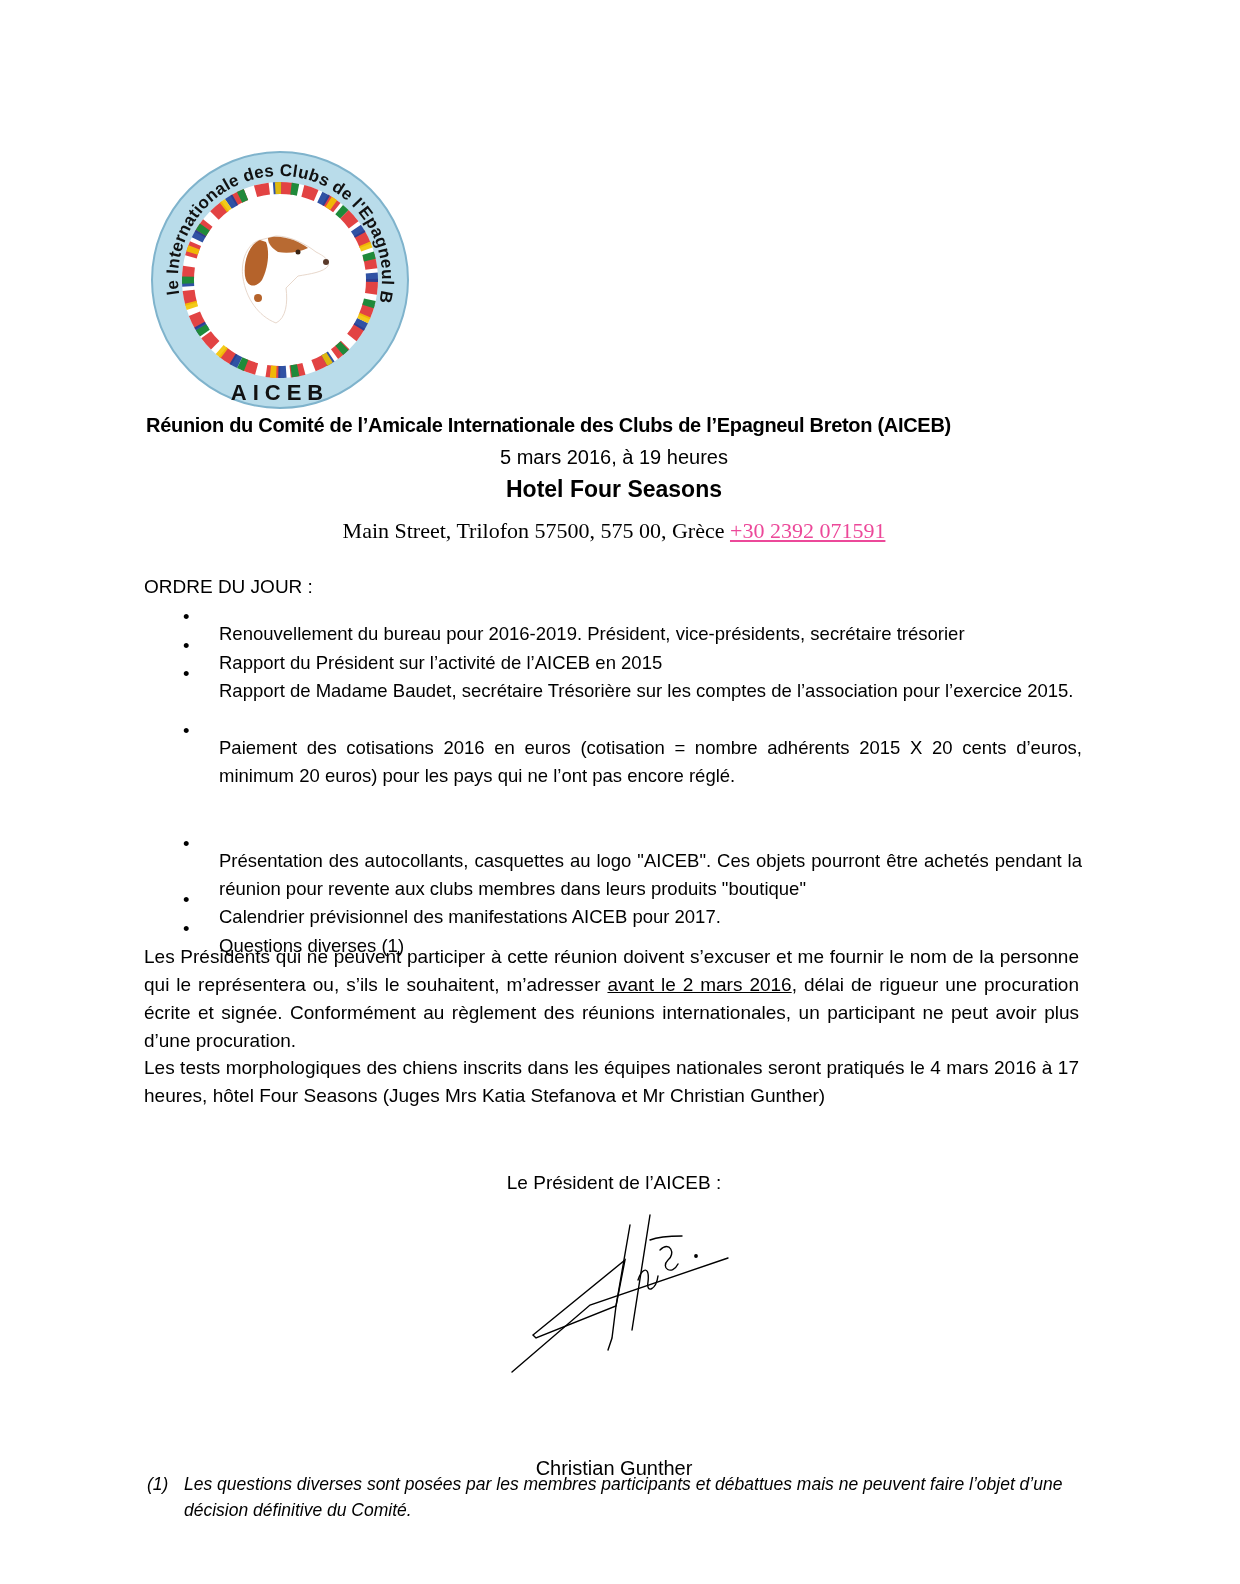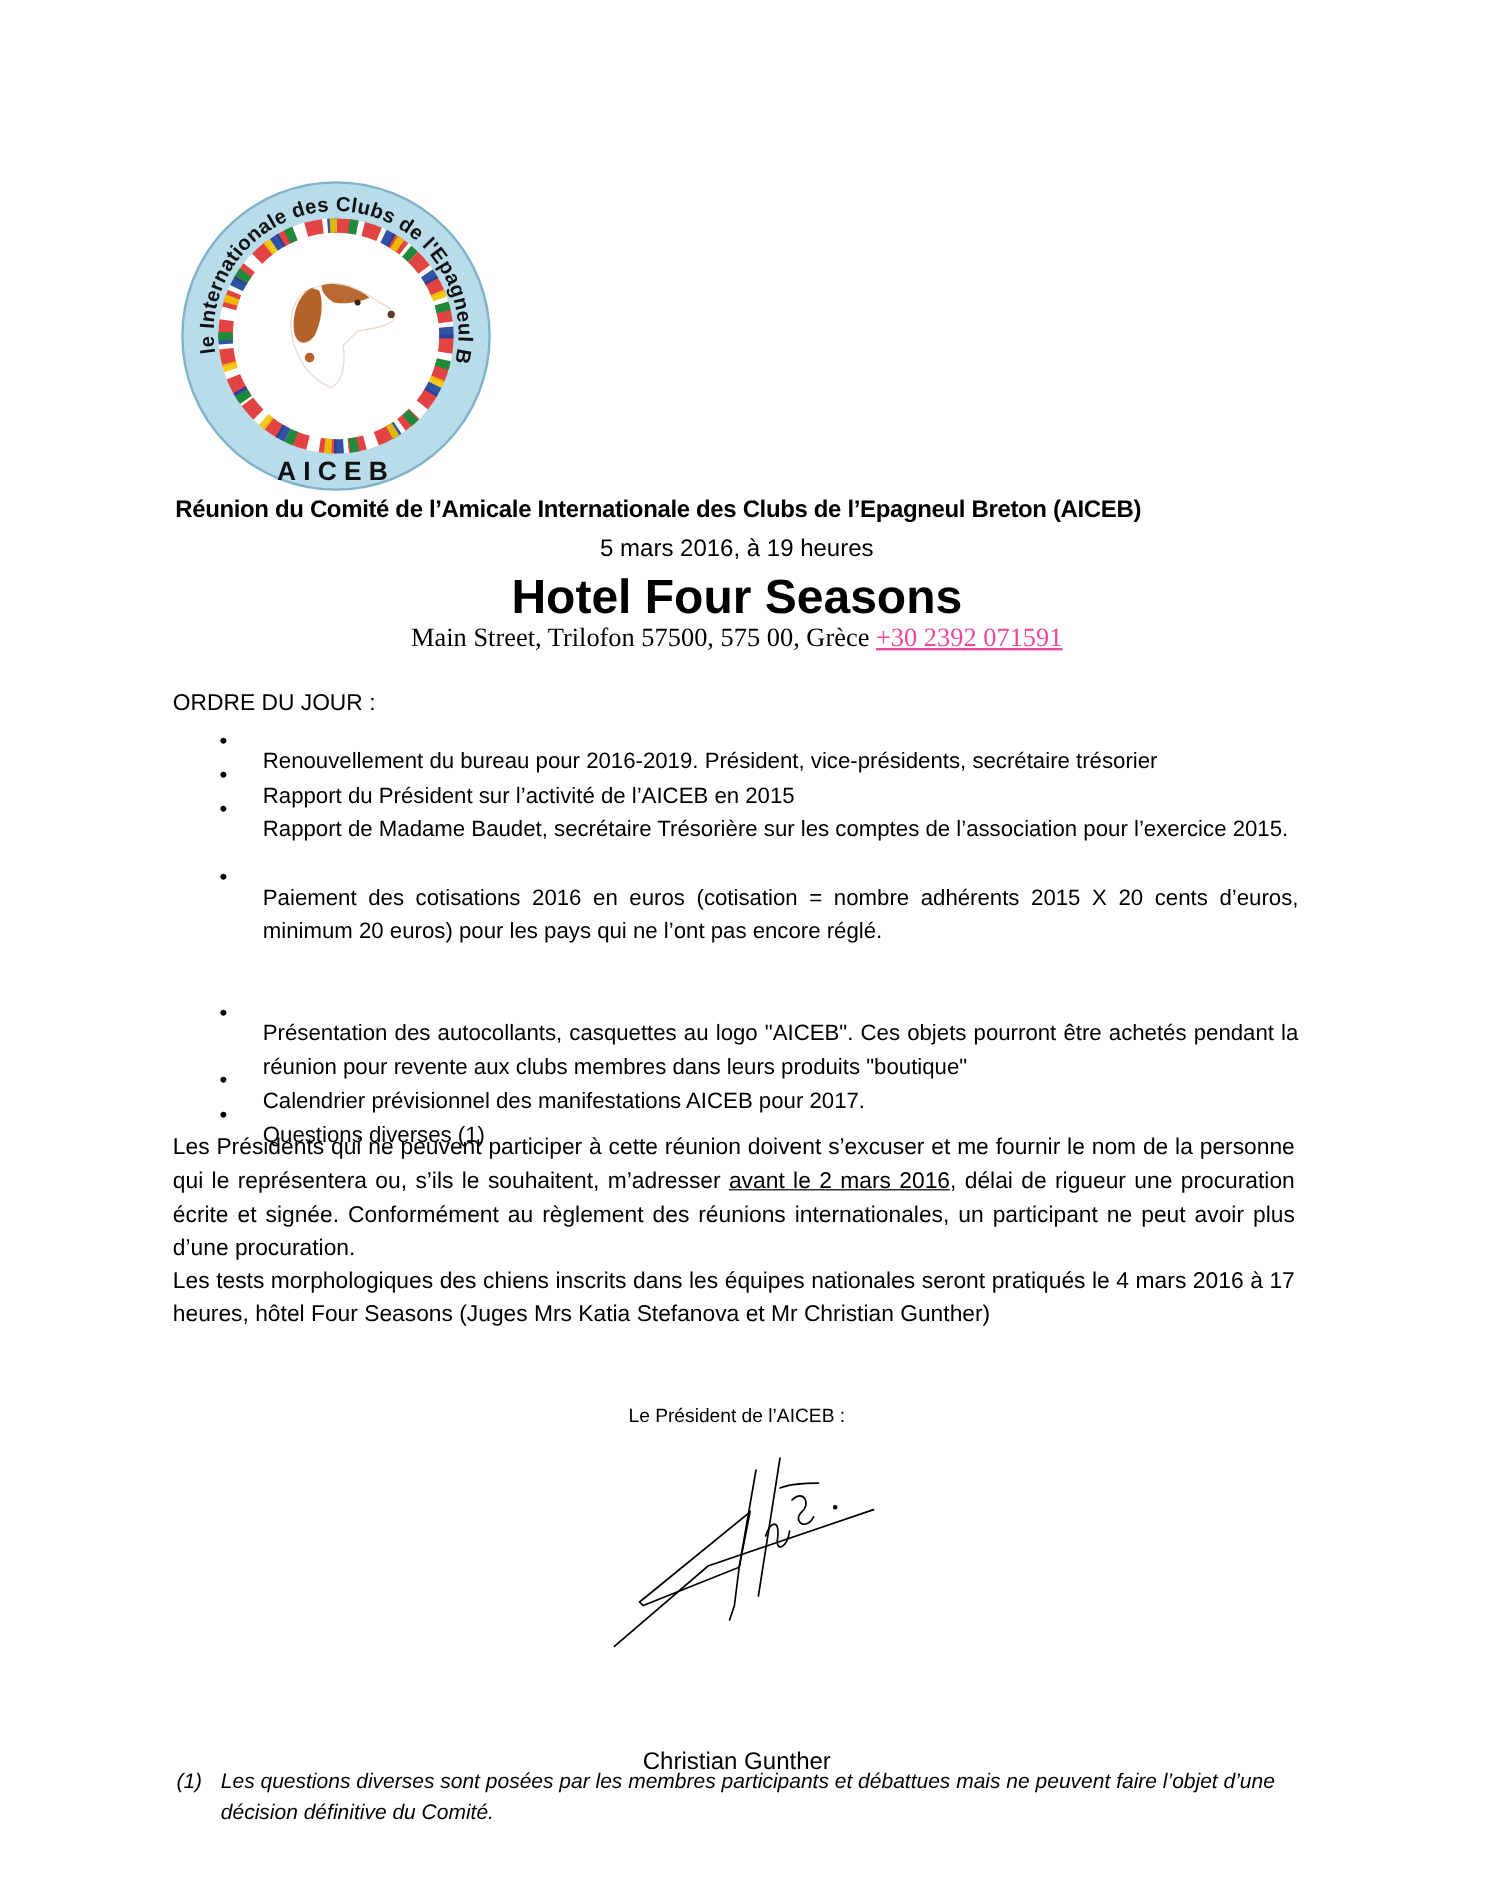--- a/index.html
+++ b/index.html
@@ -6,33 +6,33 @@
   body { width: 1240px; height: 1584px; position: relative; overflow: hidden; color: #000; }
   .page { position: absolute; left: 0; top: 0; width: 1240px; height: 1584px; }
   .sans { font-family: "Liberation Sans", sans-serif; }
   .serif { font-family: "Liberation Serif", serif; }
 
   .logo { position: absolute; left: 148px; top: 148px; width: 264px; height: 264px; }
 
   .title { position: absolute; left: 146px; top: 414px; width: 890px; 
            font-size: 20px; font-weight: bold; letter-spacing: -0.3px; white-space: nowrap; }
   .date { position: absolute; left: 0; top: 446px; width: 1228px; text-align: center; font-size: 20px; }
-  .hotel { position: absolute; left: 0; top: 476px; width: 1228px; text-align: center; font-size: 40px; font-weight: bold; }
+  .hotel { position: absolute; left: 0; top: 476px; width: 1228px; text-align: center; font-size: 23px; font-weight: bold; }
   .address { position: absolute; left: 0; top: 518px; width: 1228px; text-align: center; font-size: 22px; }
   .address a { color: #ec4899; text-decoration: underline; }
 
   .body-text { position: absolute; left: 144px; width: 935px; font-size: 19px; line-height: 28px; }
   .justify { text-align: justify; text-align-last: left; }
   .bullet-row { position: absolute; left: 147px; width: 935px; font-size: 18.5px; line-height: 28px; }
   .bullet-row .dot { position: absolute; left: 36px; top: 0; }
   .bullet-row .txt { margin-left: 72px; display: block; text-align: justify; margin-top: 17px; }
   .u-bold { font-weight: bold; text-decoration: underline; }
   .u { text-decoration: underline; }
 
-  .sig-label { position: absolute; left: 0; top: 1172px; width: 1228px; text-align: center; font-size: 16px; }
+  .sig-label { position: absolute; left: 0; top: 1172px; width: 1228px; text-align: center; font-size: 19px; }
   .signature { position: absolute; left: 500px; top: 1210px; width: 240px; height: 170px; }
   .sig-name { position: absolute; left: 0; top: 1413px; width: 1228px; text-align: center; font-size: 20px; margin-top: 44px; }
   .footnote { position: absolute; left: 147px; top: 1471px; width: 940px; font-size: 17.5px; line-height: 26px; font-style: italic; }
   .footnote .num { position: absolute; left: 0; top: 0; }
   .footnote .txt { margin-left: 37px; display: block; }
 </style>
 </head>
 <body>
 
 <div class="page">

